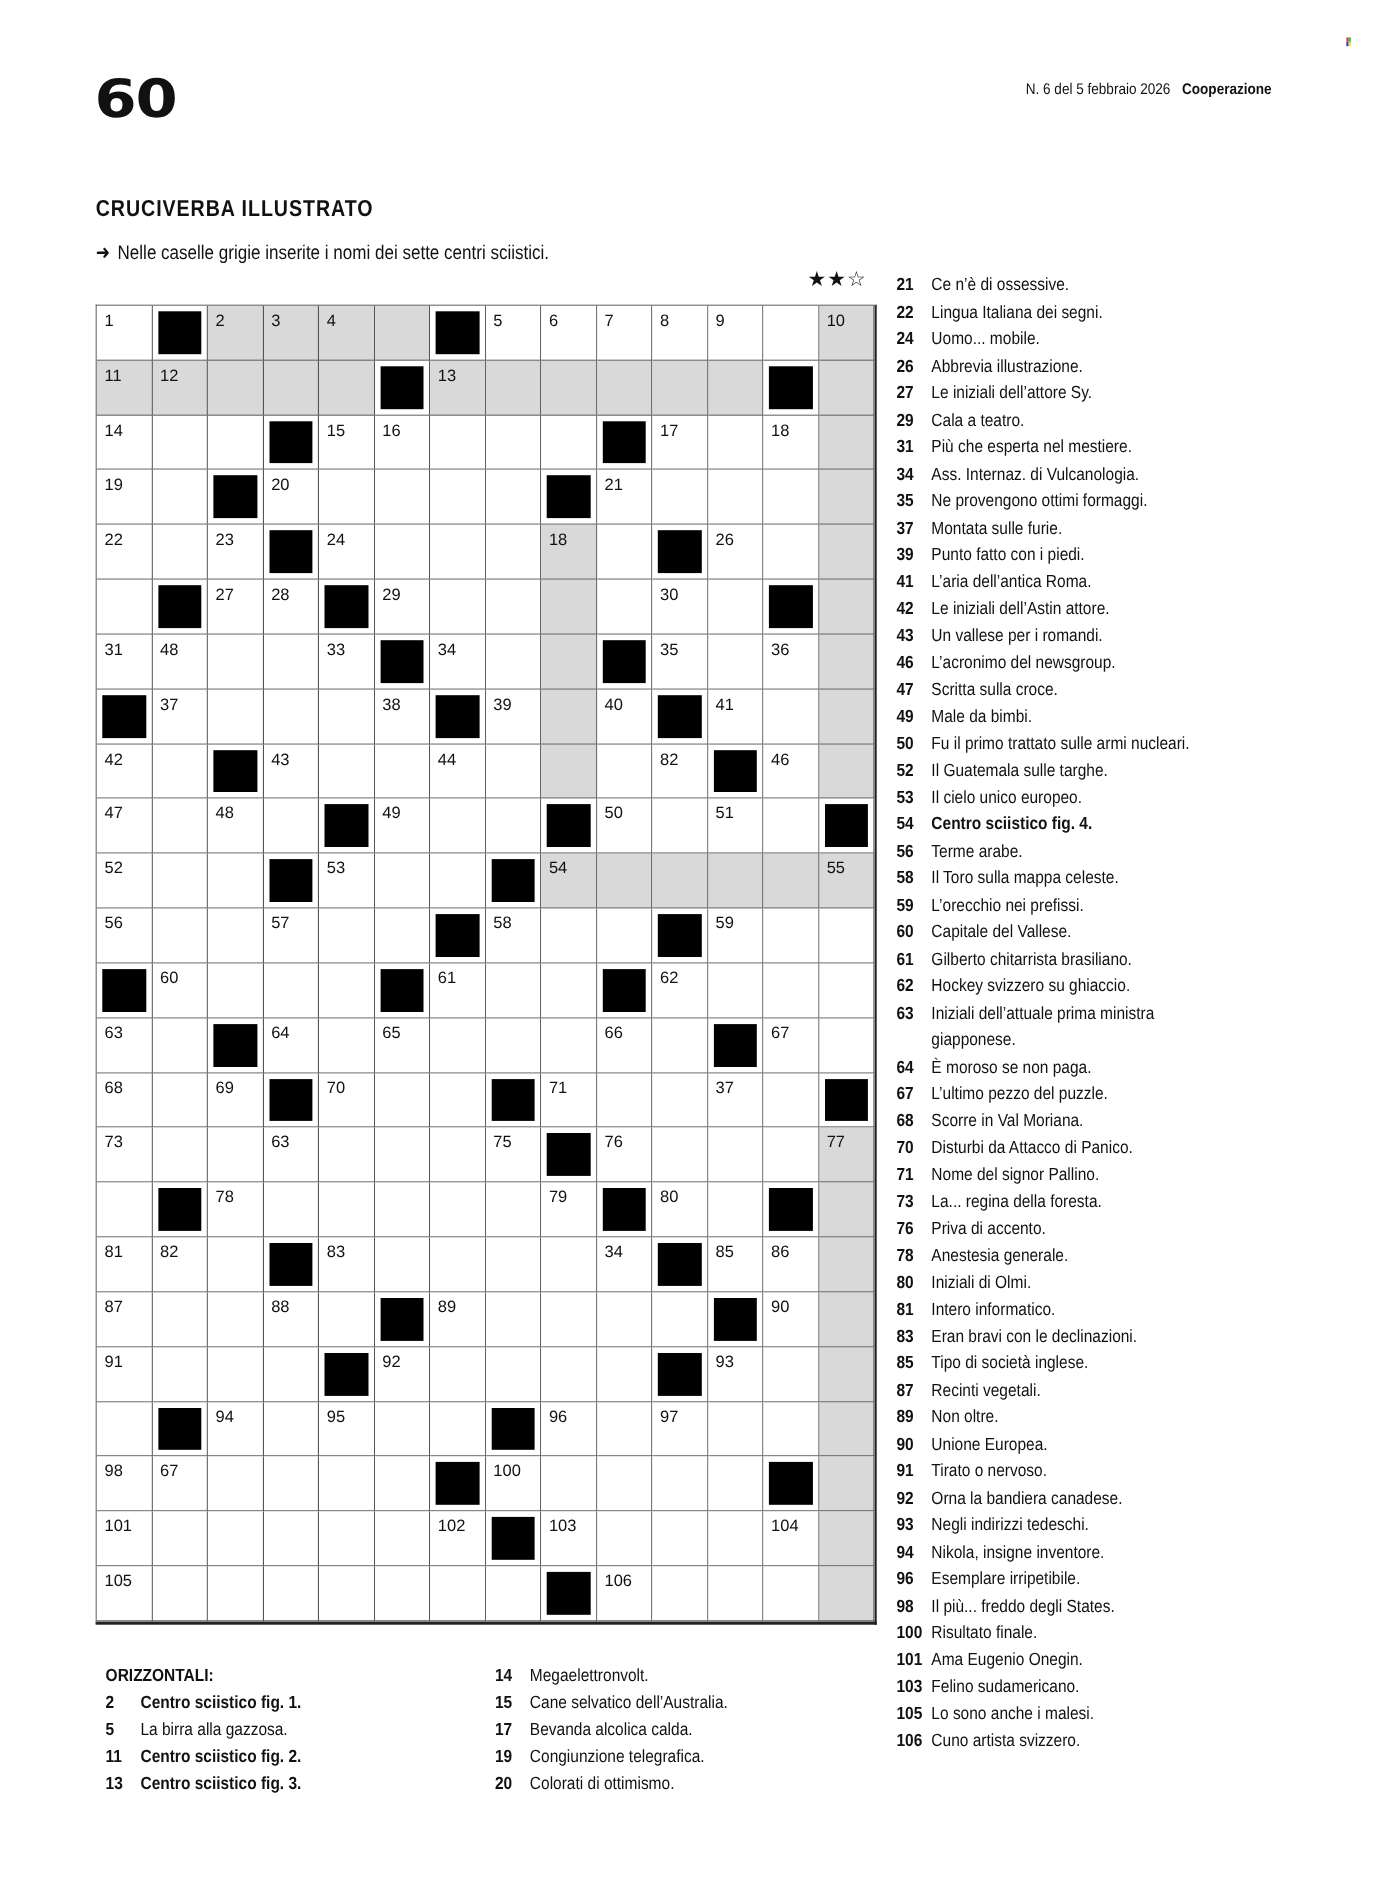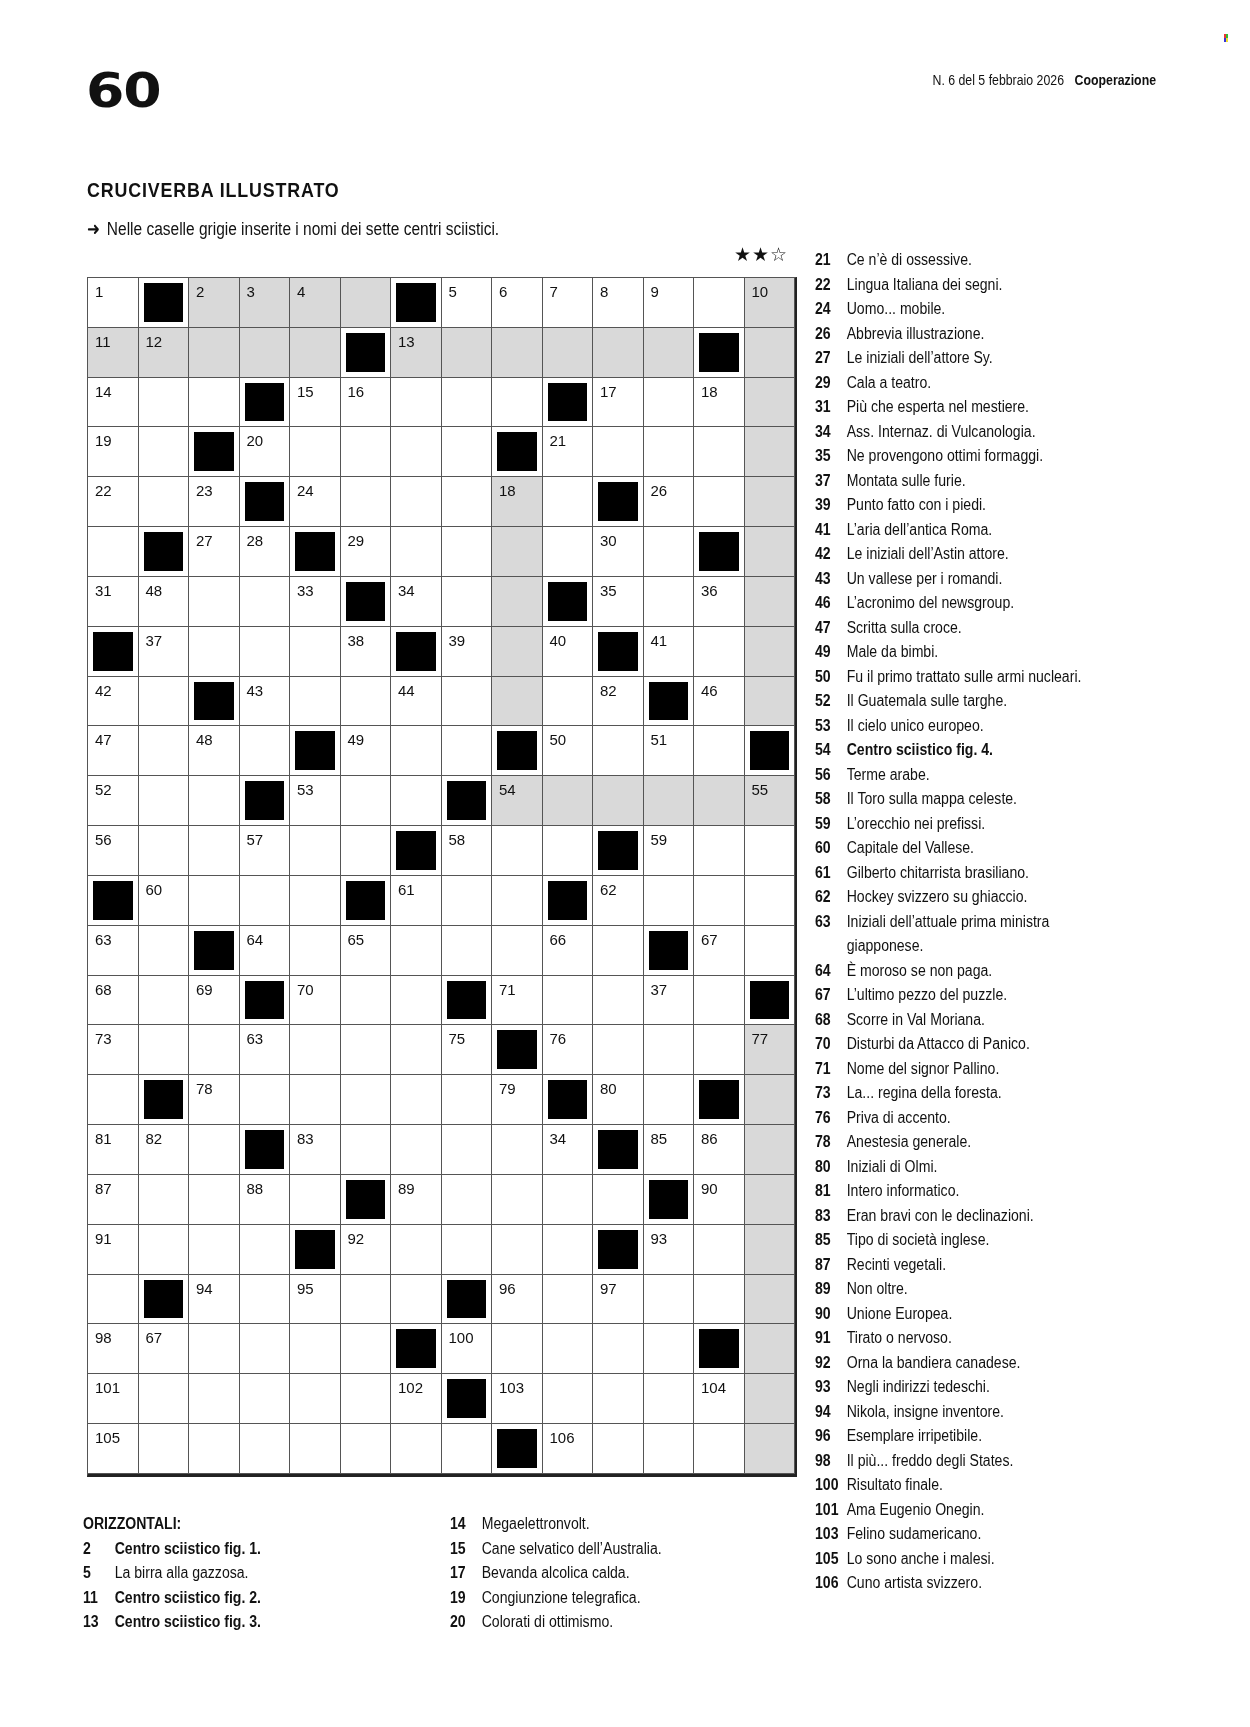--- a/index.html
+++ b/index.html
@@ -17,21 +17,21 @@
   .cell { position:relative; border-right:1px solid #555; border-bottom:1px solid #555; background:#fff; box-sizing:border-box; }
   .cell.gray { background:#d9d9d9; }
   .cell.black::after { content:""; position:absolute; left:5px; top:5px; right:5px; bottom:5px; background:#000; }
   .cell .num { position:absolute; left:7px; top:5px; font-family:"Liberation Sans", sans-serif; font-size:15px; color:#111; }
   .clues-col { position:absolute; font-size:16px; line-height:24.5px; }
   .clue { display:flex; white-space:nowrap; transform:scaleX(0.88); transform-origin:left; }
   .clue .n { font-weight:bold; min-width:36px; }
   .clue .t.bold { font-weight:bold; }
   .clue.wrap { padding-left:36px; }
   .clues-right { left:815px; top:248px; }
-  .clues-left { left:83px; top:1512px; }
+  .clues-left { left:96px; top:1512px; }
   .clues-mid { left:450px; top:1512px; }
   .clues-heading { font-weight:bold; transform:scaleX(0.88); transform-origin:left; }
 </style>
 </head>
 <body>
 
 <div class="corner-mark">
   <span style="left:0;top:0;background:#e33;"></span>
   <span style="left:2px;top:0;background:#3b3;"></span>
   <span style="left:0;top:4px;background:#33d;"></span>

